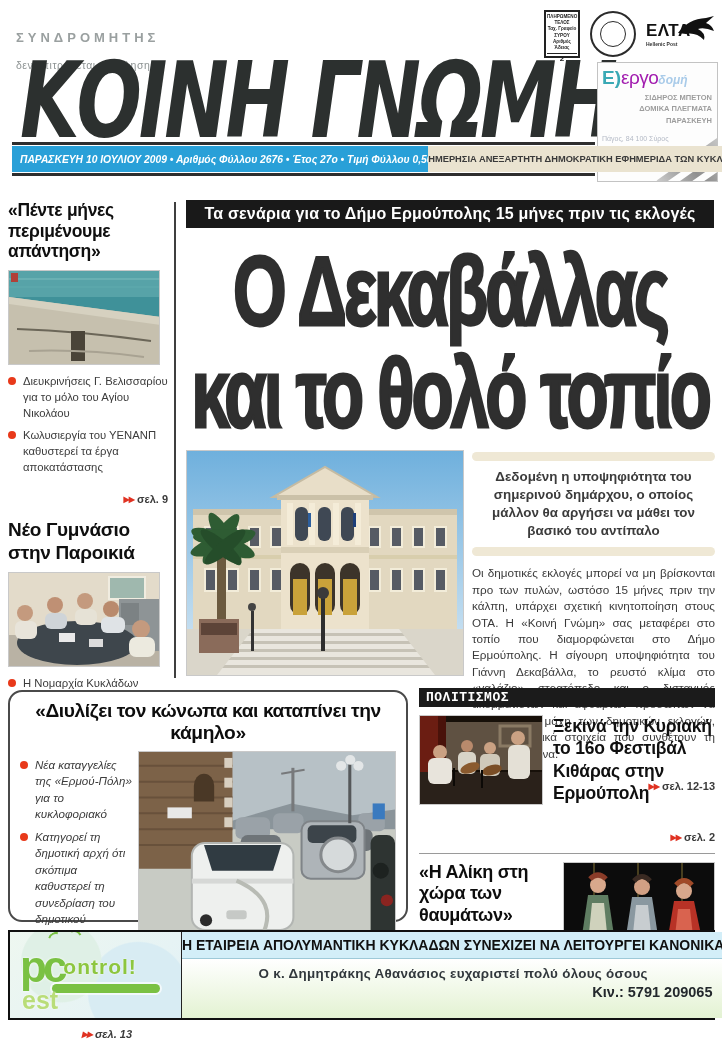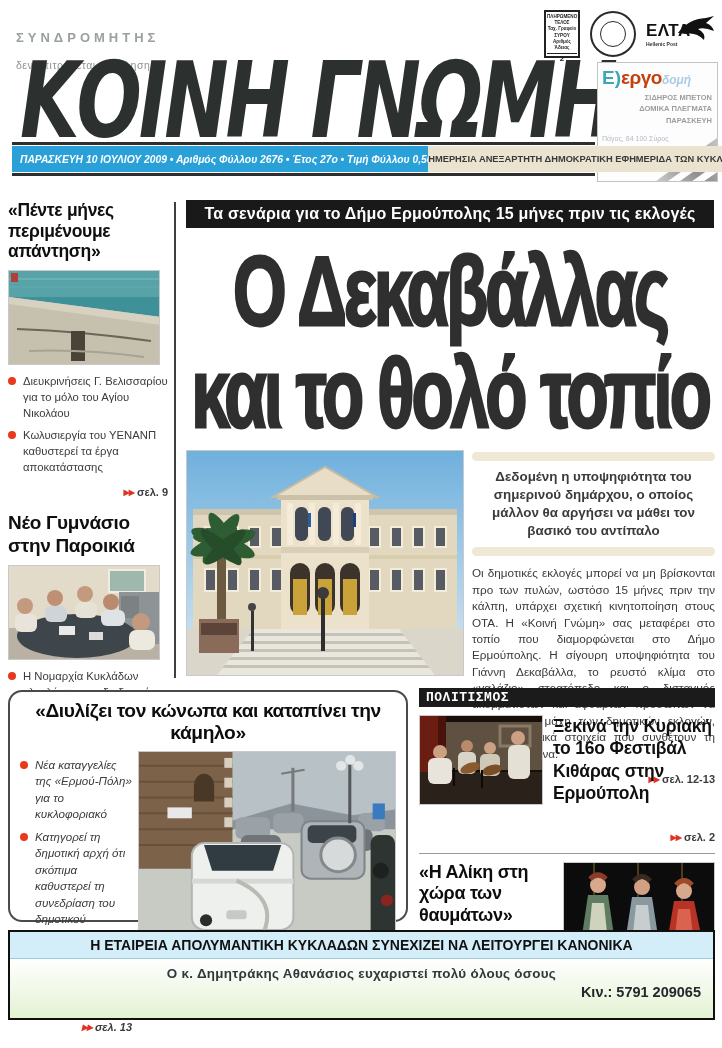--- a/index.html
+++ b/index.html
@@ -21,21 +21,21 @@
   .elta .wing { position:absolute; right:2px; top:-6px; width:40px; height:26px; }
   .elta .t1 { font-size:17px; font-weight:900; color:#111; letter-spacing:.5px; }
   .elta .t2 { font-size:5px; color:#333; font-weight:bold; }
 
   .masthead { position:absolute; left:20px; top:52px; width:580px; height:96px; }
   .masthead span { display:inline-block; font-family:"DejaVu Sans", sans-serif; font-style:italic; font-weight:bold; font-size:74px; letter-spacing:-3px; color:#2c302f; transform:scale(1.04,1.42); transform-origin:left center; white-space:nowrap; line-height:96px; }
 
   .ergodomi { position:absolute; left:597px; top:62px; width:121px; height:120px; border:1px solid #c3c3c3; background:#fdfdfd; overflow:hidden; }
   .ergodomi .brand { padding:4px 4px 0 4px; white-space:nowrap; }
   .ergodomi .e { color:#3aa9b5; font-weight:900; font-size:19px; }
-  .ergodomi .ergo { color:#c2410c; font-weight:700; font-size:19px; letter-spacing:-0.5px; }
+  .ergodomi .ergo { color:#a21caf; font-weight:400; font-size:19px; letter-spacing:-0.5px; }
   .ergodomi .domi { color:#a9cbe9; font-style:italic; font-size:12px; font-weight:bold; }
   .ergodomi .lines { text-align:right; padding-right:5px; margin-top:3px; font-size:7.5px; font-weight:bold; color:#9d9d9d; line-height:1.5; }
   .ergodomi .addr { padding-left:4px; margin-top:8px; font-size:7px; color:#b4bac6; line-height:1.5; }
   .rebar { position:absolute; right:-8px; bottom:-4px; width:70px; height:60px; }
   .rebar i { position:absolute; display:block; width:90px; height:7px; border-radius:4px; background:linear-gradient(90deg,#cfcfcf,#8f8f8f 40%,#d9d9d9); transform:rotate(-35deg); }
   .rebar i:nth-child(1){ left:-6px; top:30px; } .rebar i:nth-child(2){ left:4px; top:40px; } .rebar i:nth-child(3){ left:14px; top:50px; }
 
   .dateband { position:absolute; left:12px; top:142px; width:583px; height:34px; border-top:3px solid #2e2e2e; border-bottom:3px solid #2e2e2e; display:flex; background:#fff; padding:1px 0; }
   .dateband .blue { flex:0 0 348px; background:#29a0d8; color:#fff; display:flex; align-items:center; padding-left:8px; font-size:10.3px; font-weight:bold; font-style:italic; white-space:nowrap; }
   .dateband .gap { width:16px; background:#fff; transform:skewX(-20deg); margin:0 -5px; z-index:2; }
@@ -44,21 +44,21 @@
   
   .vdiv { position:absolute; left:174px; top:202px; width:2px; height:476px; background:#3f3f3f; }
   .leftcol { position:absolute; left:8px; top:200px; width:160px; }
   .lhead { font-size:17.5px; font-weight:bold; color:#0f0f0f; line-height:1.18; letter-spacing:-0.3px; }
   .lhead2 { font-size:19px; font-weight:bold; color:#0f0f0f; line-height:1.18; margin-top:14px; letter-spacing:-0.3px; }
   .photo { border:1px solid #c9c9c9; background:#ddd; overflow:hidden; position:relative; }
   .ph-left { width:152px; height:95px; margin:8px 0 8px 0; }
   .bullets { margin-top:4px; }
   .bullet { display:flex; font-size:11.3px; color:#3c3c3c; line-height:1.42; margin-top:6px; }
   .bullet .dot { flex:0 0 8px; height:8px; border-radius:50%; background:#e8391a; margin:4px 7px 0 0; }
-  .pref { display:block; text-align:right; margin-top:11px; font-size:11px; font-weight:bold; color:#3a3a3a; }
+  .pref { display:block; text-align:right; margin-top:18px; font-size:11px; font-weight:bold; color:#3a3a3a; }
   .pref .arr { color:#e03222; font-size:8px; letter-spacing:-1px; margin-right:3px; vertical-align:1px; }
 
   
   .kicker { position:absolute; left:186px; top:200px; width:528px; height:28px; background:#191919; color:#fff; display:flex; align-items:center; justify-content:center; font-size:16px; font-weight:bold; letter-spacing:.2px; }
   .bigline { position:absolute; left:186px; width:528px; text-align:center; font-weight:900; color:#2f2f2f; letter-spacing:-3px; white-space:nowrap; font-size:69px; transform:scaleY(1.42); transform-origin:center top; font-family:"Liberation Sans",sans-serif; -webkit-text-stroke:2px #2f2f2f; }
   .l1 { top:236px; } .l2 { top:338px; }
 
   .cityhall { position:absolute; left:186px; top:450px; width:278px; height:226px; }
   .leadright { position:absolute; left:472px; top:452px; width:243px; }
   .creambar { height:9px; border-radius:5px; background:#efe8d5; }
@@ -455,20 +455,29 @@
           <circle cx="120" cy="28" r="8" fill="#d8a88c"></circle>
             <path d="M112 22 q8 -9 16 0" stroke="#a04a28" stroke-width="5" fill="none"></path>
           <polygon points="110,38 130,38 140,86 102,86" fill="#b83226"></polygon>
           <polygon points="114,46 126,46 130,82 110,82" fill="#d9634f"></polygon>
         </svg>
       </div>
     </div>
   </div>
 
   <div class="ad">
+    <div class="adlogo">
+      <span class="antenna a1"></span>
+      <span class="antenna a2"></span>
+      <div class="pcword">
+        <span class="pc">pc</span><span class="ontrol">ontrol!</span>
+      </div>
+      <div class="pcbar"></div>
+      <div class="est">est</div>
+    </div>
     <div class="adright">
       <div class="adhead">Η ΕΤΑΙΡΕΙΑ ΑΠΟΛΥΜΑΝΤΙΚΗ ΚΥΚΛΑΔΩΝ ΣΥΝΕΧΙΖΕΙ ΝΑ ΛΕΙΤΟΥΡΓΕΙ ΚΑΝΟΝΙΚΑ</div>
       <div class="adbody">
         <div class="b1">Ο κ. Δημητράκης Αθανάσιος ευχαριστεί πολύ όλους όσους</div>
         <div class="adphone">Κιν.: 5791 209065</div>
       </div>
     </div>
   </div>
 
 </div>

